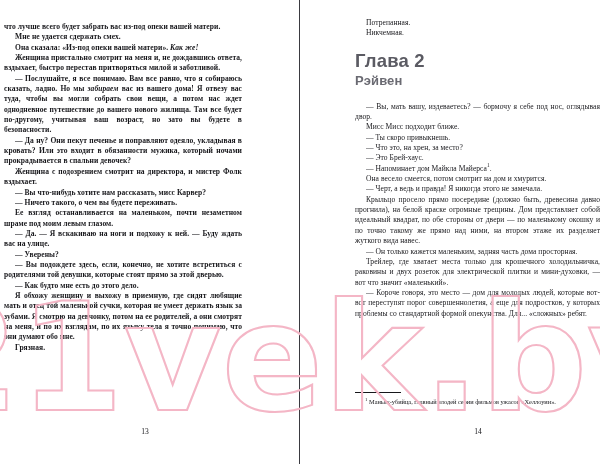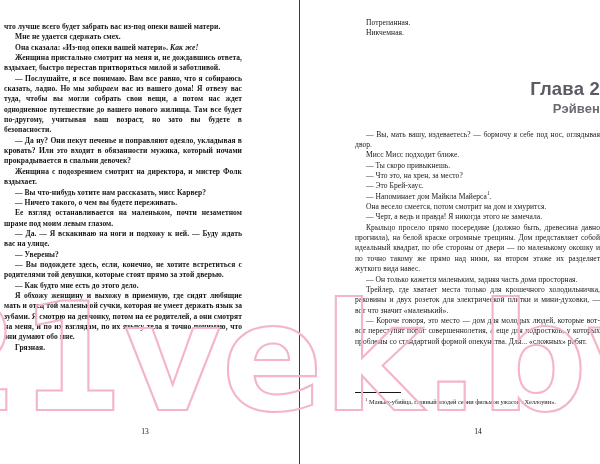--- a/index.html
+++ b/index.html
@@ -67,23 +67,23 @@
   .text-column p.noindent { text-indent: 0; }
   .text-column em { font-style: italic; }
   .text-column sup {
     font-size: 5.2px;
     vertical-align: super;
     line-height: 0;
   }
 
   
   .chapter-block {
-    margin-top: 39px;
+    margin-top: 11px;
     margin-bottom: 15px;
-    text-align: right;
+    text-align: left;
     text-indent: 0;
   }
   .chapter-title {
     font-family: "Liberation Sans", "DejaVu Sans", sans-serif;
     font-size: 18.5px;
     line-height: 21px;
     font-weight: bold;
     color: #5b5b63;
     letter-spacing: 0.2px;
   }

